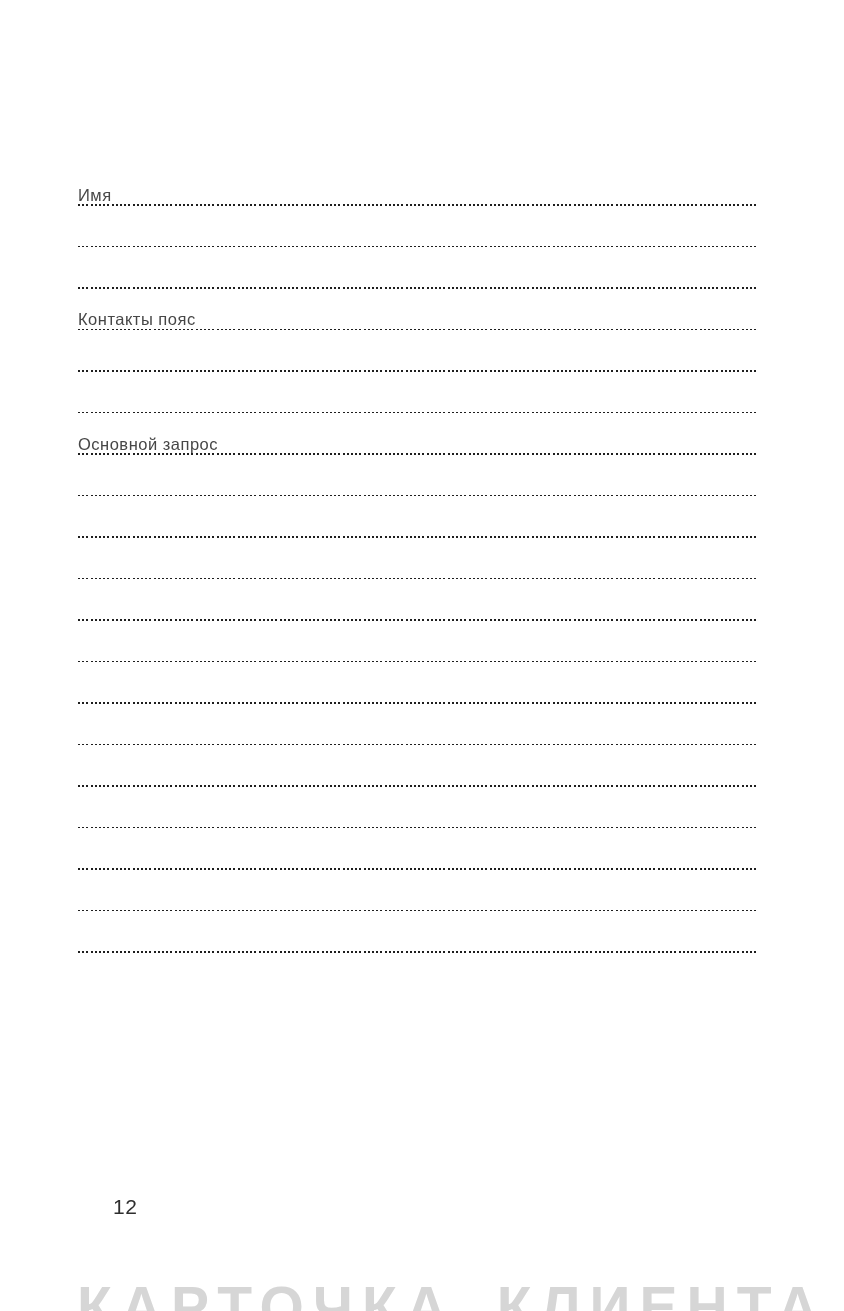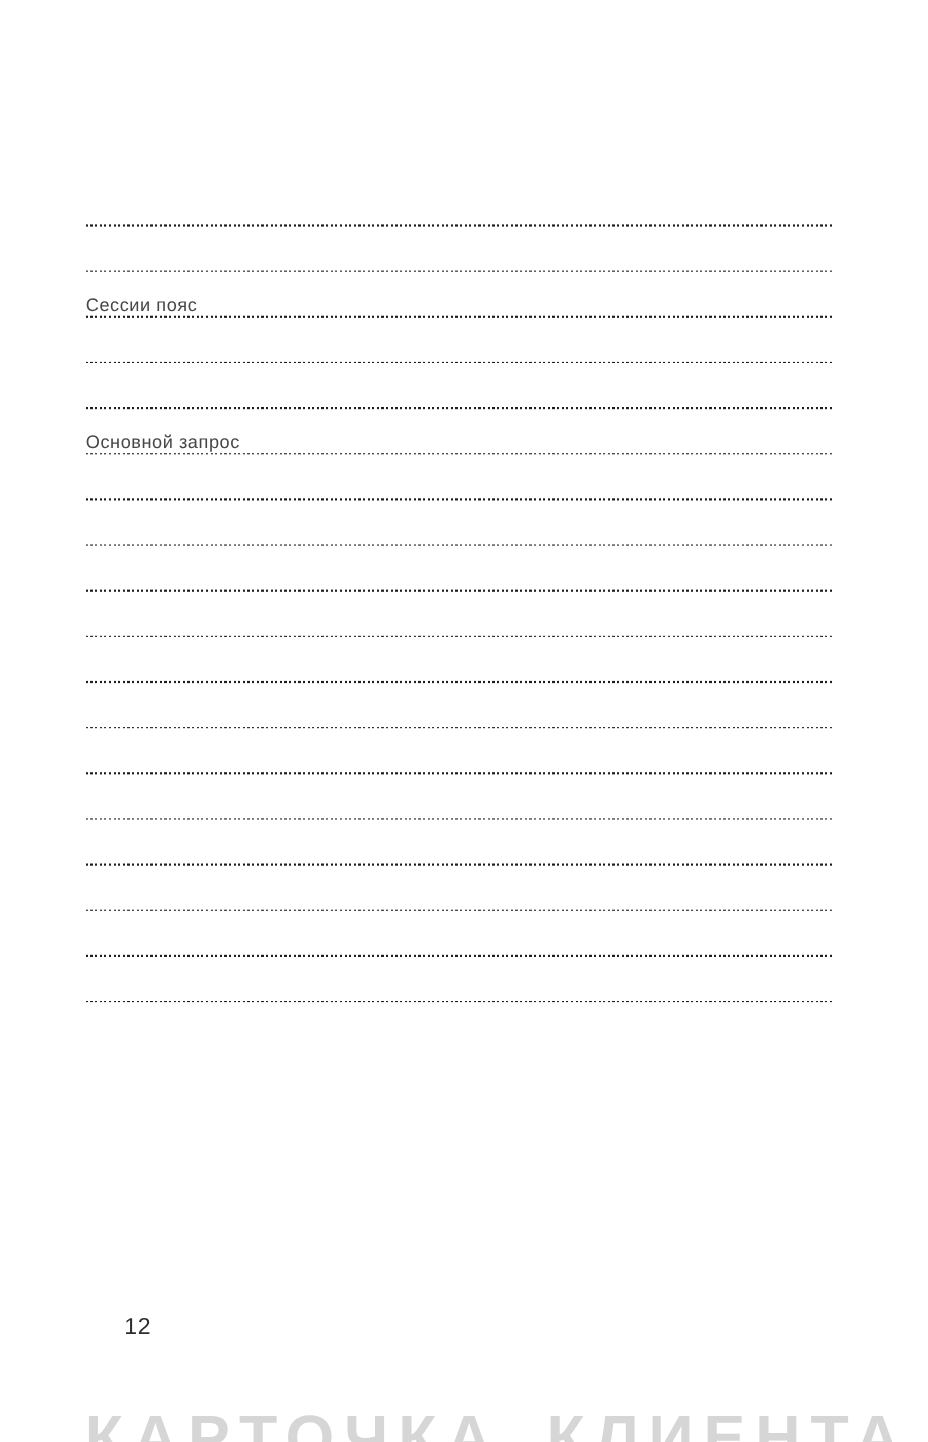--- a/index.html
+++ b/index.html
@@ -63,27 +63,30 @@
     white-space:nowrap;
   }
 </style>
 </head>
 <body>
 
 <div class="page">
 
   <div class="rules">
 
+    <div class="rule">
+      <span class="field-label">Имя</span>
+    </div>
     <div class="rule"></div>
 
     <div class="rule"></div>
 
 
     <div class="rule">
-      <span class="field-label">Сессии пояс</span>
+      <span class="field-label">Контакты пояс</span>
     </div>
 
     <div class="rule"></div>
     <div class="rule"></div>
 
     <div class="rule">
       <span class="field-label">Основной запрос</span>
     </div>
     <div class="rule"></div>
     <div class="rule"></div>

